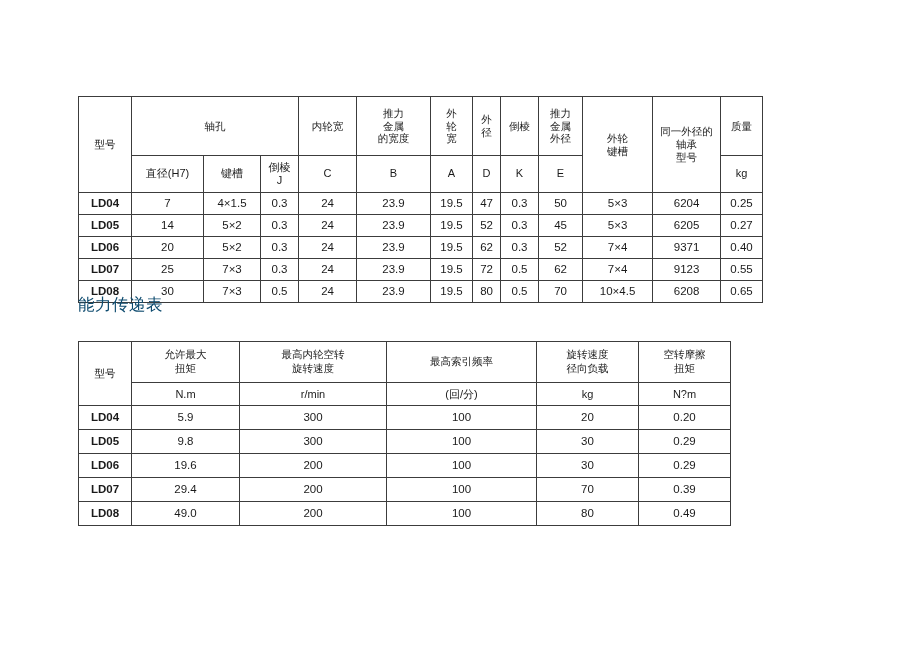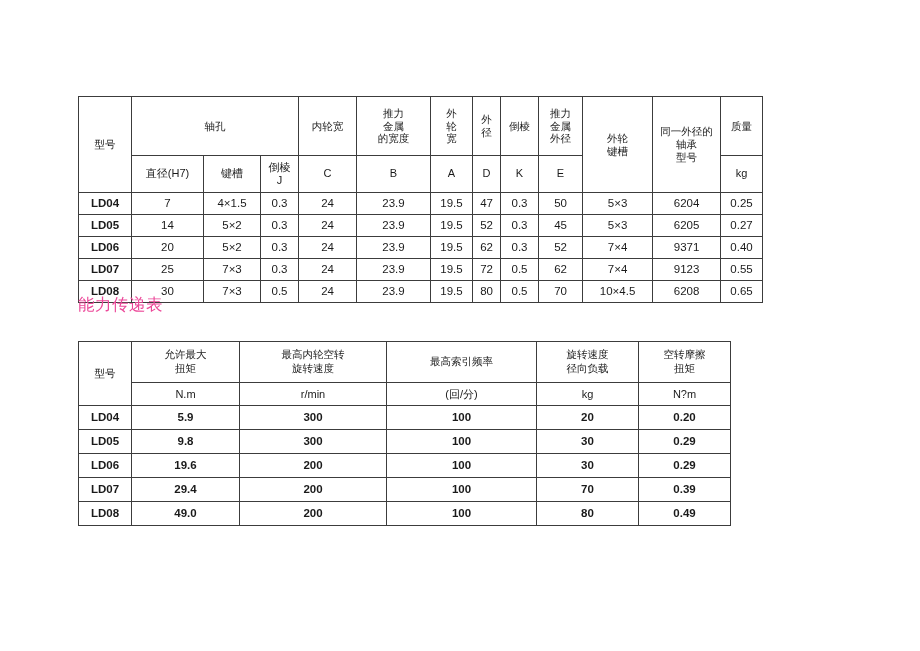--- a/index.html
+++ b/index.html
@@ -61,21 +61,21 @@
     text-align: center;
   }
   .stack > span { display: block; }
 
   
   #section-heading {
     position: absolute;
     left: 78px;
     top: 294px;
     font-size: 16.5px;
-    color: #ec4899;
+    color: #0c4a6e;
     letter-spacing: 0.5px;
     white-space: nowrap;
   }
 
   
   #capacity-table {
     position: absolute;
     left: 78px;
     top: 341px;
     width: 652px;
@@ -95,21 +95,20 @@
     font-size: 10.5px;
     height: 38px;
   }
   #capacity-table .hdr-unit {
     font-size: 11px;
     height: 20px;
   }
   #capacity-table tbody td {
     font-size: 11.5px;
     height: 21px;
-    font-weight: bold;
   }
   #capacity-table tbody td.model {
     font-weight: bold;
   }
 </style>
 </head>
 <body>
 
 <div class="page">
 

